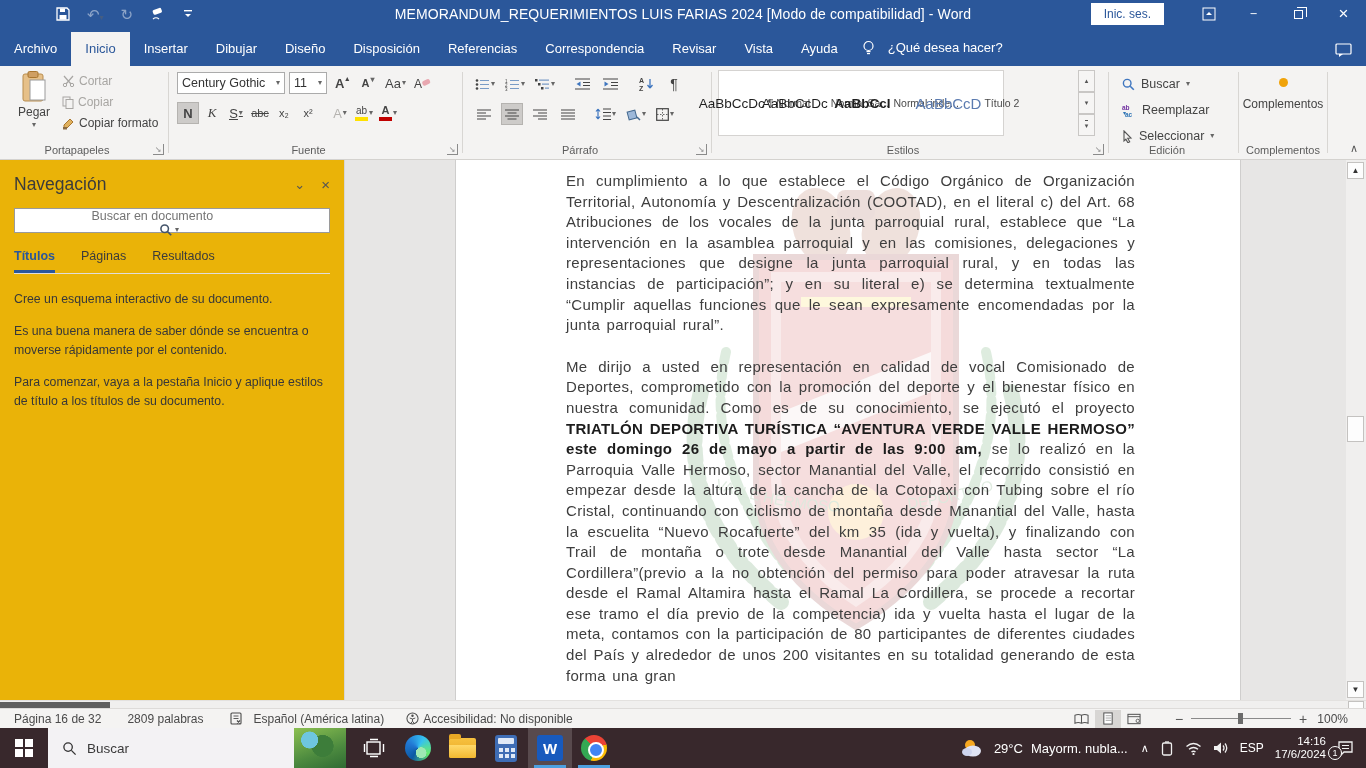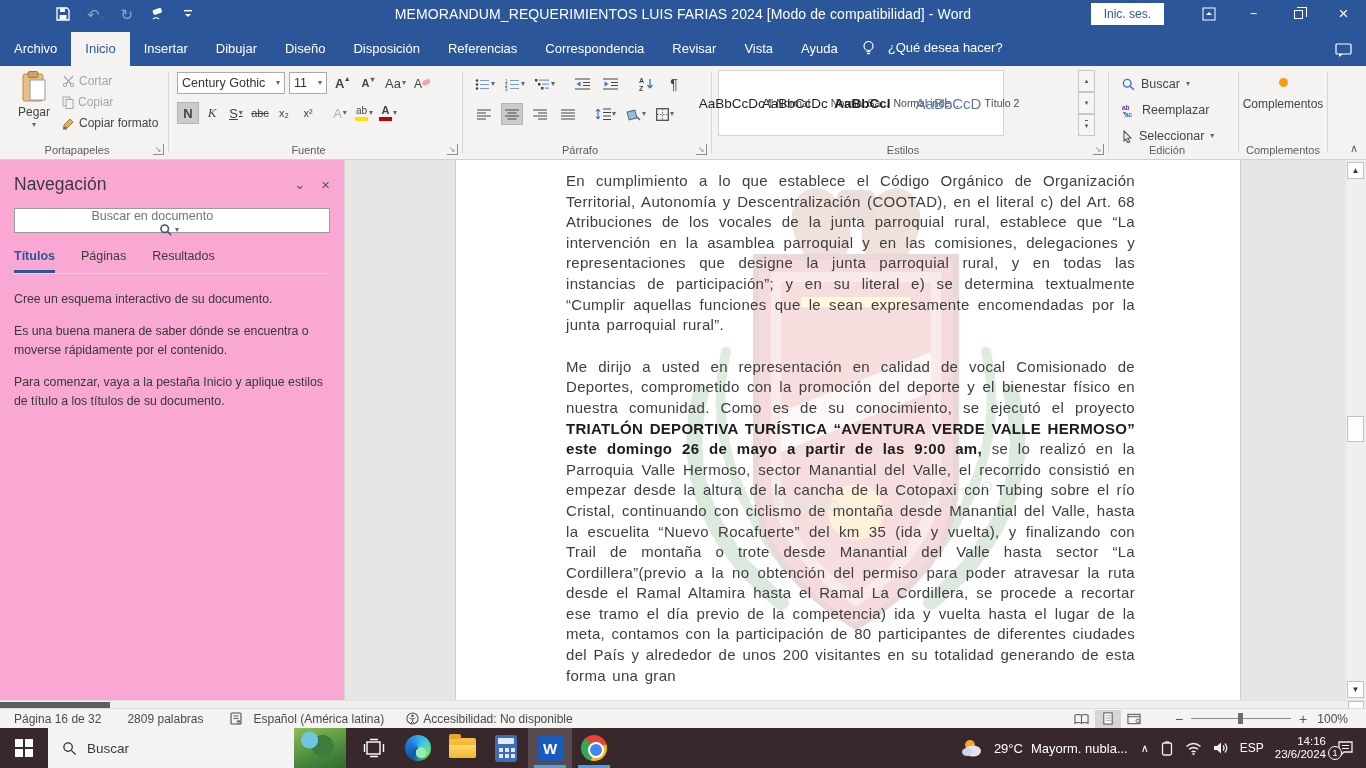--- a/index.html
+++ b/index.html
@@ -56,21 +56,21 @@
   .gprev.h2{color:#5b7bb0;font-size:15px;}
   .glab{font-size:10.5px;color:#4a4a4a;white-space:nowrap;}
   .gscroll{position:absolute;left:366px;top:4px;width:17px;height:66px;display:flex;flex-direction:column;}
   .gscroll div{flex:1;border:1px solid #c9c7c5;background:#f6f5f4;display:flex;align-items:center;justify-content:center;font-size:7px;color:#555;}
   .edit-row{display:flex;align-items:center;gap:6px;height:22px;font-size:12.5px;color:#444;white-space:nowrap;}
   .collapse-ribbon{position:absolute;right:8px;bottom:4px;font-size:11px;color:#555;}
 
   
   .main{position:absolute;top:160px;left:0;width:1366px;height:540px;}
   
-  .navpane{position:absolute;left:0;top:0;width:345px;height:540px;background:#f9a8d4;border-right:1px solid #d8d6d3;}
+  .navpane{position:absolute;left:0;top:0;width:345px;height:540px;background:#eab308;border-right:1px solid #d8d6d3;}
   .np-head{display:flex;align-items:center;margin:14px 14px 0;}
   .np-title{font-size:17.5px;color:#3b3b3b;flex:1;}
   .np-ctl{color:#555;font-size:13px;margin-left:16px;}
   .np-search{position:relative;margin:13px 14px 0;height:25px;background:#fff;border:1px solid #9a9a9a;display:flex;align-items:center;flex-direction:column;}
   .np-search input{border:none;outline:none;flex:1;font-size:12.5px;color:#333;padding:0 6px;font-family:"Liberation Sans",sans-serif;background:transparent;}
   .np-search .mag{color:#44546a;display:flex;align-items:center;gap:2px;padding-right:6px;}
   .np-tabs{display:flex;gap:26px;margin:16px 14px 0;font-size:12.5px;border-bottom:1px solid #e0dedc;padding-bottom:0;}
   .np-tab{padding-bottom:7px;color:#3b3b3b;}
   .np-tab.active{color:#2b579a;font-weight:bold;border-bottom:3px solid #2b579a;}
   .np-body{margin:16px 16px 0 14px;font-size:12.3px;color:#383838;line-height:1.5;}
@@ -695,21 +695,21 @@
         </span>
         <span class="ic">
           <svg width="16" height="14" viewBox="0 0 16 14">
               <path d="M1 5h3l4-3.5v11L4 9H1z" fill="#f0f0f0"></path>
               <path d="M10 4.5q2 2.5 0 5M12 2.5q3.5 4.5 0 9" fill="none" stroke="#f0f0f0" stroke-width="1.3"></path>
             </svg>
         </span>
         <span>ESP</span>
         <span class="clock">
           <div>14:16</div>
-          <div>23/6/2024</div>
+          <div>17/6/2024</div>
         </span>
         <span class="notif">
           <svg width="17" height="16" viewBox="0 0 17 16">
               <path d="M2 2h13v10H7l-3 3v-3H2z" fill="none" stroke="#f0f0f0" stroke-width="1.3"></path>
               <path d="M5 5.5h7M5 8.5h7" stroke="#f0f0f0" stroke-width="1.1"></path>
             </svg>
           <span class="badge1">1</span>
         </span>
       </span>
     </span>

